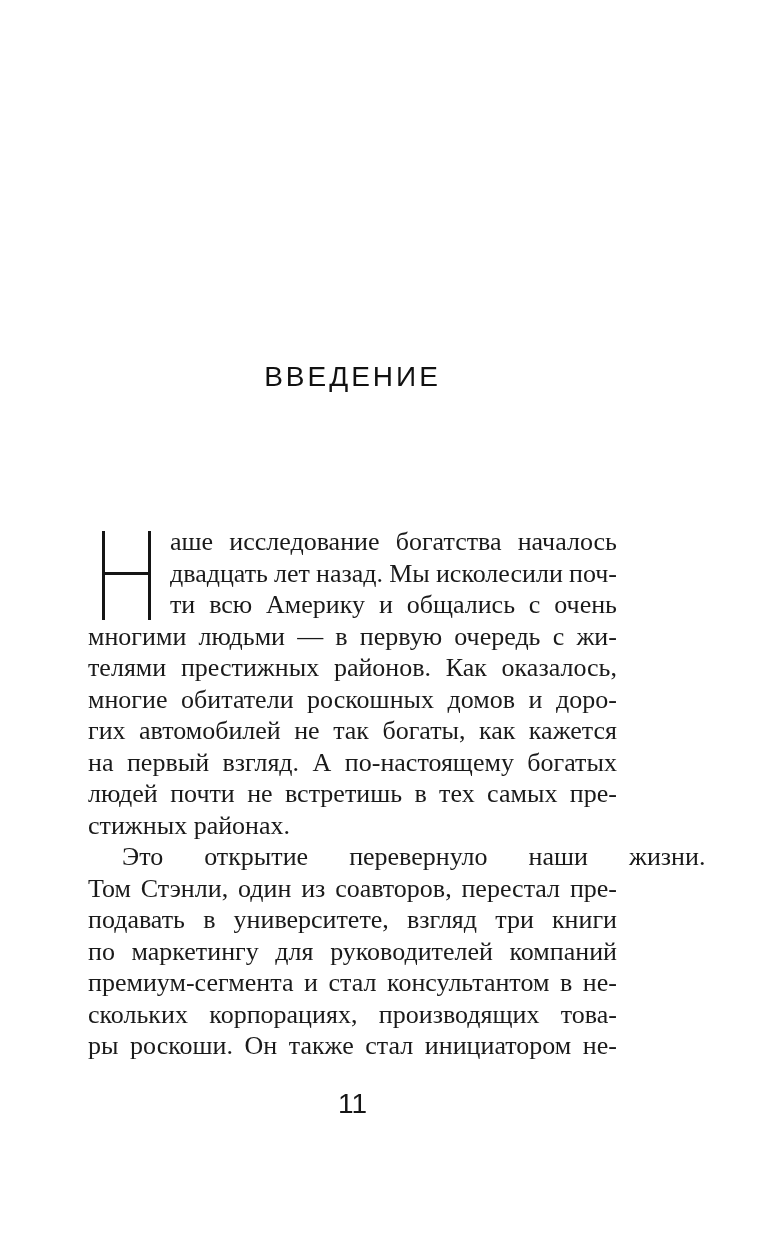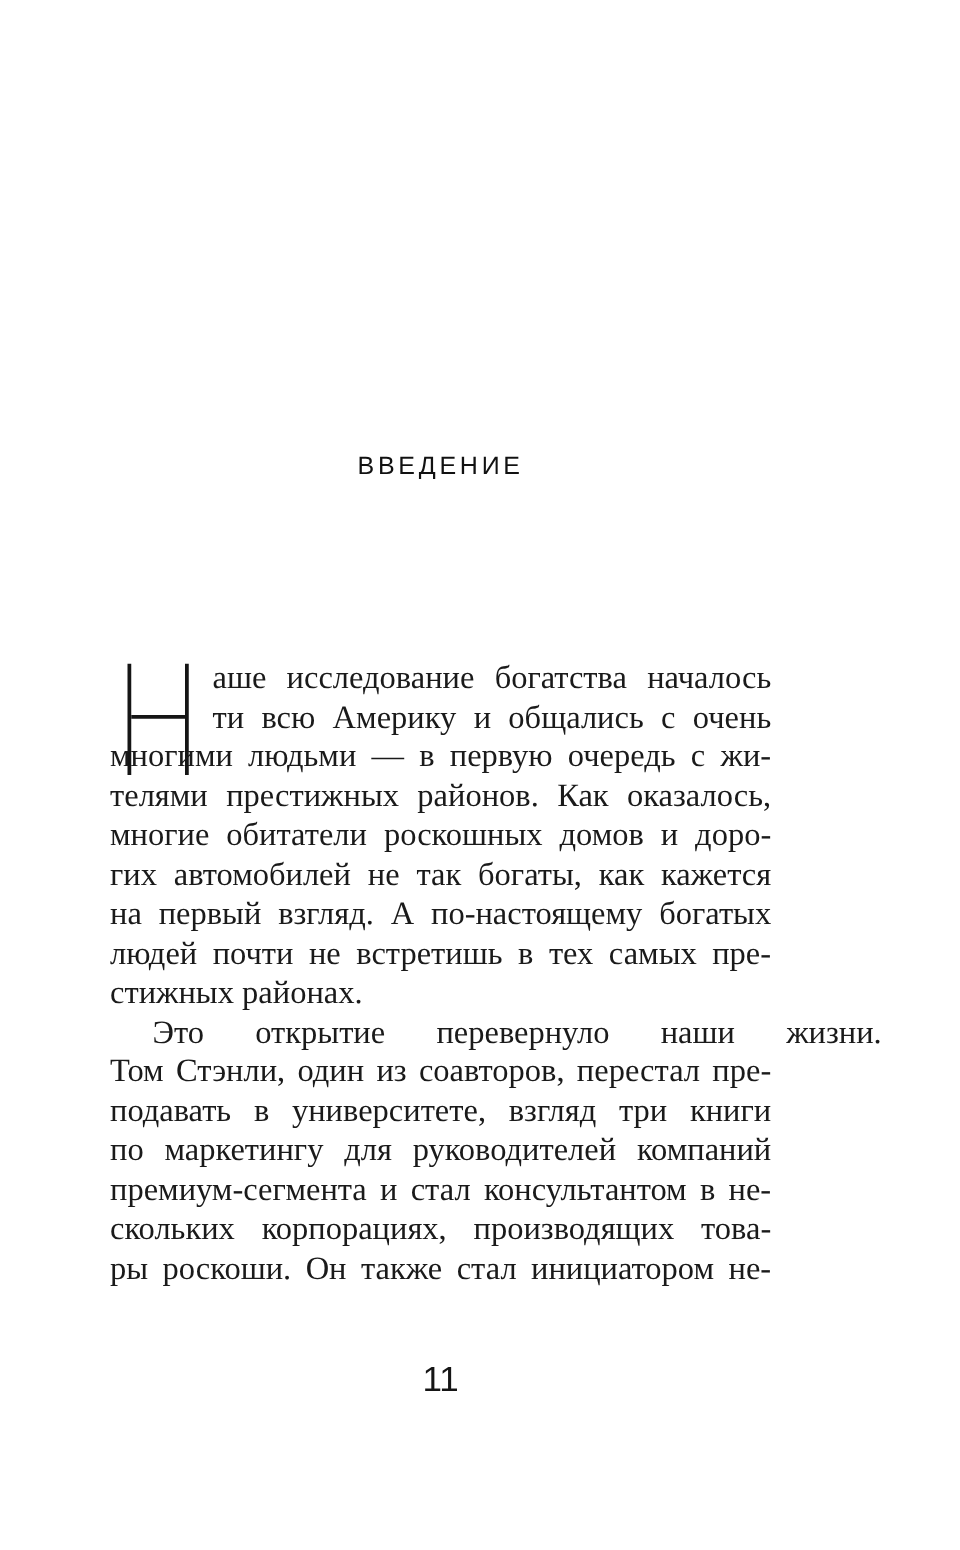--- a/index.html
+++ b/index.html
@@ -20,21 +20,21 @@
     inset: 0;
     background: #ffffff;
   }
   .chapter-heading {
     position: absolute;
     top: 363px;
     left: 88px;
     width: 529px;
     text-align: center;
     font-family: "Liberation Sans", sans-serif;
-    font-size: 20px;
+    font-size: 28px;
     line-height: 1;
     letter-spacing: 3px;
     font-weight: 400;
     color: #111111;
   }
   .text-block {
     position: absolute;
     left: 88px;
     top: 526px;
     width: 529px;
@@ -107,20 +107,28 @@
   </div>
 
   <div class="text-block">
     <div class="line indent-drop">
         <span>аше</span>
         <span>исследование</span>
         <span>богатства</span>
         <span>началось</span>
       </div>
     <div class="line indent-drop">
+        <span>двадцать</span>
+        <span>лет</span>
+        <span>назад.</span>
+        <span>Мы</span>
+        <span>исколесили</span>
+        <span>поч-</span>
+      </div>
+    <div class="line indent-drop">
         <span>ти</span>
         <span>всю</span>
         <span>Америку</span>
         <span>и</span>
         <span>общались</span>
         <span>с</span>
         <span>очень</span>
       </div>
     <div class="line">
         <span>многими</span>

